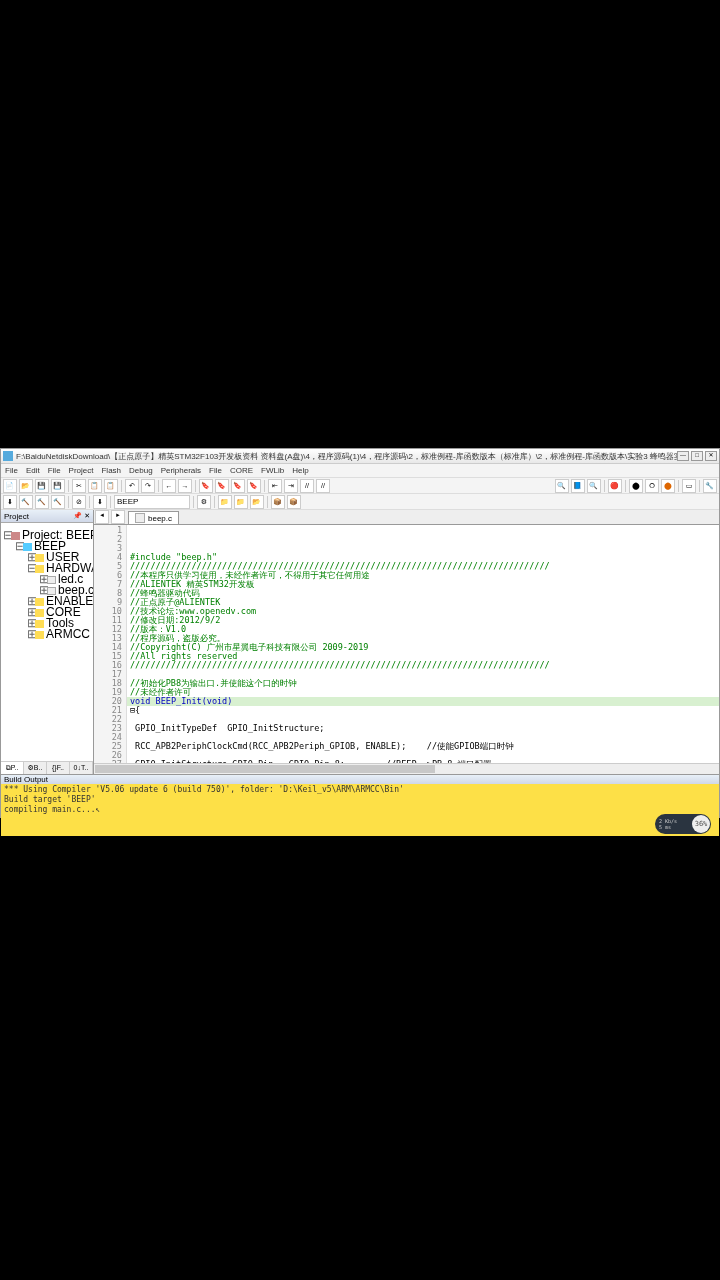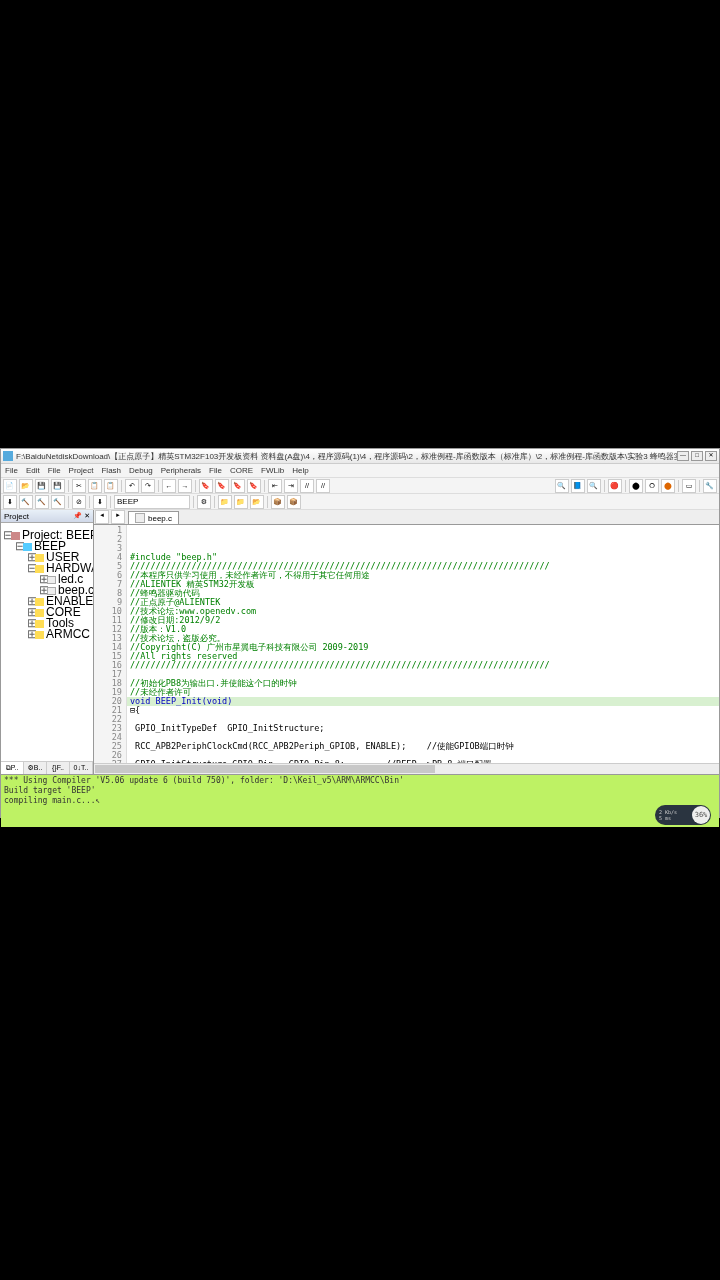--- a/index.html
+++ b/index.html
@@ -48,21 +48,21 @@
 .codebody{flex:1;padding:1px 3px;white-space:pre;overflow:hidden;position:relative}
 .hl{position:absolute;left:0;right:0;height:9px;background:#d8f0d0;z-index:0}
 .codebody .lines{position:relative;z-index:1}
 .c-g{color:#008000}
 .c-b{color:#0000c0}
 .c-k{color:#000}
 .edscroll{height:10px;background:#eee;border-top:1px solid #ccc;display:flex}
 .edscroll .th{width:340px;height:8px;background:#c8c8c8;margin:1px}
 .output{height:42px;border-top:1px solid #999;display:flex;flex-direction:column}
 .outhdr{height:12px;background:linear-gradient(#e8f0f8,#d0d8e8);font-size:8px;padding:0 3px;display:flex;align-items:center}
-.outbody{flex:1;background:#bef264;font-family:Consolas,monospace;font-size:8px;line-height:10px;padding:1px 3px;white-space:pre;color:#333;position:relative}
+.outbody{flex:1;background:#fde047;font-family:Consolas,monospace;font-size:8px;line-height:10px;padding:1px 3px;white-space:pre;color:#333;position:relative}
 .cursor{display:inline-block;width:6px;height:10px}
 .floatwid{position:absolute;right:8px;bottom:2px;width:56px;height:20px;background:#2a3440;border-radius:10px;display:flex;align-items:center;gap:2px;z-index:10}
 .floatwid .lbl{font-size:5px;color:#ccc;padding-left:4px;line-height:6px}
 .floatwid .circ{width:18px;height:18px;border-radius:50%;background:#eee;color:#555;font-size:7px;display:flex;align-items:center;justify-content:center;margin-left:auto;margin-right:1px}
 </style>
 </head>
 <body>
 
 <div class="ide">
   <div class="titlebar">
@@ -221,21 +221,21 @@
           <div class="hl" id="hl" style="top: 172px;"></div>
           <div class="lines" id="codelines"><span class="c-g">#include "beep.h"</span>
 <span class="c-g">//////////////////////////////////////////////////////////////////////////////////</span>
 <span class="c-g">//本程序只供学习使用，未经作者许可，不得用于其它任何用途</span>
 <span class="c-g">//ALIENTEK 精英STM32开发板</span>
 <span class="c-g">//蜂鸣器驱动代码</span>
 <span class="c-g">//正点原子@ALIENTEK</span>
 <span class="c-g">//技术论坛:www.openedv.com</span>
 <span class="c-g">//修改日期:2012/9/2</span>
 <span class="c-g">//版本：V1.0</span>
-<span class="c-g">//技术论坛，盗版必究。</span>
+<span class="c-g">//程序源码，盗版必究。</span>
 <span class="c-g">//Copyright(C) 广州市星翼电子科技有限公司 2009-2019</span>
 <span class="c-g">//All rights reserved</span>
 <span class="c-g">//////////////////////////////////////////////////////////////////////////////////</span>
 <span class="c-k"></span>
 <span class="c-g">//初始化PB8为输出口.并使能这个口的时钟</span>
 <span class="c-g">//未经作者许可</span>
 <span class="c-b">void BEEP_Init(void)</span>
 <span class="c-k">⊟{</span>
 <span class="c-k"></span>
 <span class="c-k"> GPIO_InitTypeDef  GPIO_InitStructure;</span>
@@ -250,20 +250,21 @@
 </div>
         </div>
       </div>
       <div class="edscroll">
           <div class="th"></div>
         </div>
     </div>
   </div>
 
   <div class="output">
+    <div class="outhdr">Build Output</div>
     <div class="outbody"><span>*** Using Compiler 'V5.06 update 6 (build 750)', folder: 'D:\Keil_v5\ARM\ARMCC\Bin'</span>
 <span>Build target 'BEEP'</span>
 <span>compiling main.c...</span><span class="cursor">↖</span>
       <div class="floatwid">
         <div class="lbl"><div>2 Kb/s</div><div>5 ms</div></div>
         <div class="circ">36%</div>
       </div>
     </div>
   </div>
 </div>

